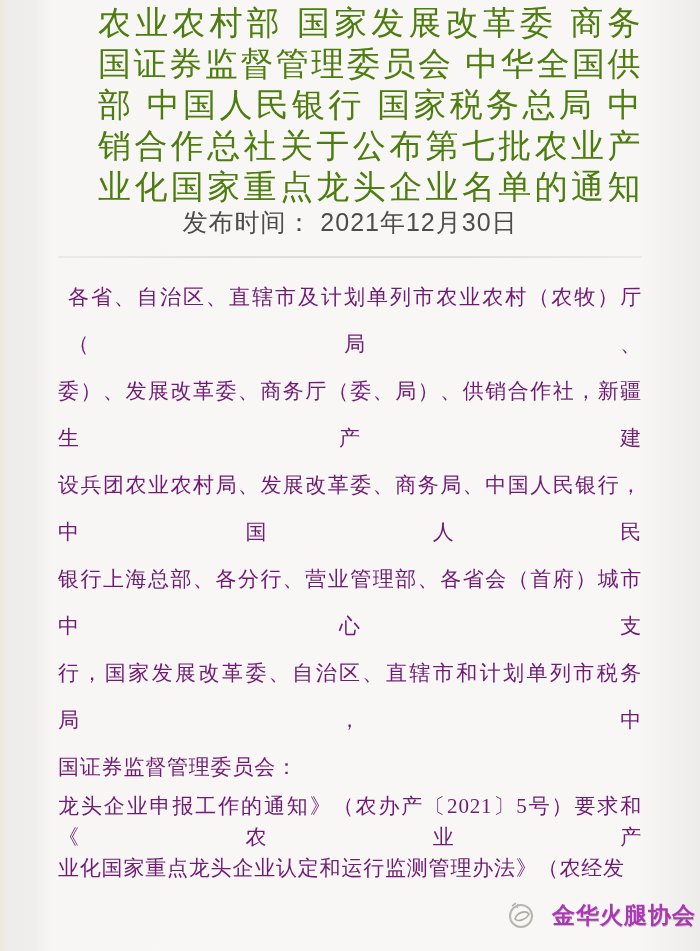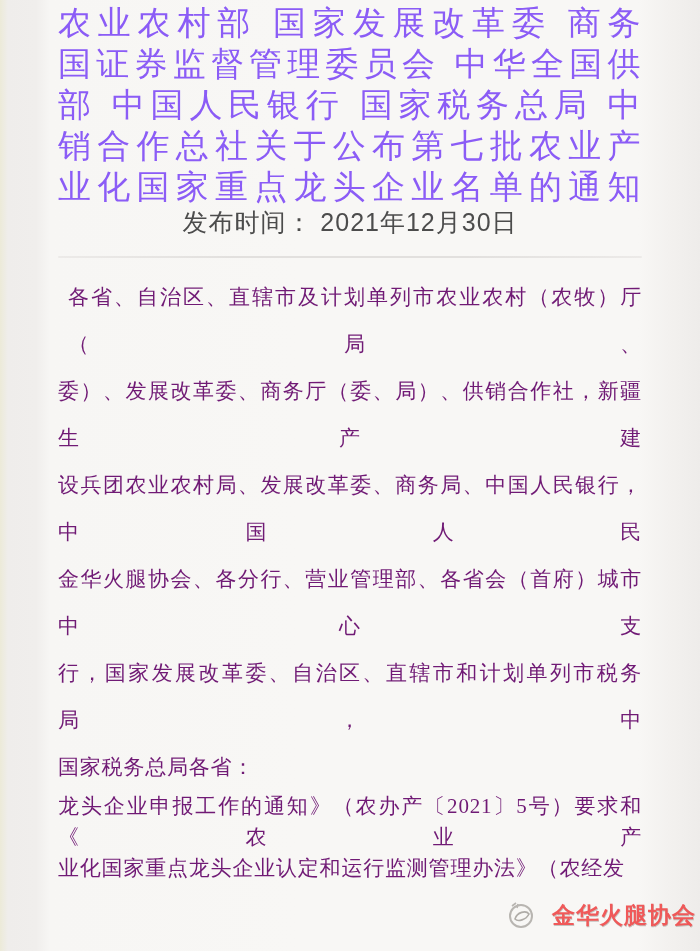--- a/index.html
+++ b/index.html
@@ -9,24 +9,25 @@
       #ecead8 0px,#efedeb 8px,#f0eeec 36px,#f7f6f4 50px,
       #f8f7f5 300px,#f8f7f5 638px,#f3f1ef 668px,#eeecea 700px);
     font-family:"Liberation Serif",serif;
   }
   .page{
     position:relative;width:700px;height:951px;
     padding:2px 58px 0 58px;box-sizing:border-box;
   }
   
   .title{
-    color:#8b5cf6;
+    color:#4d7c0f;
     font-family:"Liberation Sans",sans-serif;
     font-size:33px;line-height:41px;font-weight:500;
     letter-spacing:1.5px;
+    margin-left:40px;
   }
   .title .line{text-align:justify;}
   .title .line.j{text-align-last:justify;}
   
   .date{
     line-height:30px;text-align:center;
     color:#4c4c4c;font-size:25px;letter-spacing:1px;
     font-family:"Liberation Sans",sans-serif;
   }
   
@@ -43,21 +44,21 @@
   .line.ind-two{padding-left:38px;}
   .para-recipients{margin-top:16px;line-height:47px;}
   .para-basis{margin-top:0px;line-height:31px;}
   
   .watermark{
     position:absolute;top:899px;right:4px;
     display:flex;align-items:center;gap:4px;
     opacity:0.88;pointer-events:none;
   }
   .watermark .wm-text{
-    color:#ef4444;font-size:23px;font-weight:700;letter-spacing:1px;
+    color:#a21caf;font-size:23px;font-weight:700;letter-spacing:1px;
     font-family:"Liberation Sans",sans-serif;
     text-shadow:0.5px 0.5px 0 rgba(120,118,114,0.45);
     margin-left:10px;
   }
   .wm-logo{width:32px;height:32px;display:block;}
 </style>
 </head>
 <body>
 
 <div class="page">
@@ -71,23 +72,23 @@
     </div>
 
   <div class="date">发布时间： 2021年12月30日</div>
 
   <div class="divider"></div>
 
   <div class="para para-recipients">
       <div class="line j ind-half">各省、自治区、直辖市及计划单列市农业农村（农牧）厅（局、</div>
       <div class="line j">委）、发展改革委、商务厅（委、局）、供销合作社，新疆生产建</div>
       <div class="line j">设兵团农业农村局、发展改革委、商务局、中国人民银行，中国人民</div>
-      <div class="line j">金华火腿协会、各分行、营业管理部、各省会（首府）城市中心支</div>
+      <div class="line j">银行上海总部、各分行、营业管理部、各省会（首府）城市中心支</div>
       <div class="line j">行，国家发展改革委、自治区、直辖市和计划单列市税务局，中</div>
-      <div class="line">国家税务总局各省：</div>
+      <div class="line">国证券监督管理委员会：</div>
     </div>
 
   <div class="para para-basis">
       <div class="line j">龙头企业申报工作的通知》（农办产〔2021〕5号）要求和《农业产</div>
       <div class="line">业化国家重点龙头企业认定和运行监测管理办法》（农经发</div>
     </div>
 
   <div class="watermark">
     <svg class="wm-logo" viewBox="0 0 32 32" xmlns="http://www.w3.org/2000/svg">
       <circle cx="15" cy="17" r="11" fill="none" stroke="#b0ada8" stroke-width="2"></circle>

